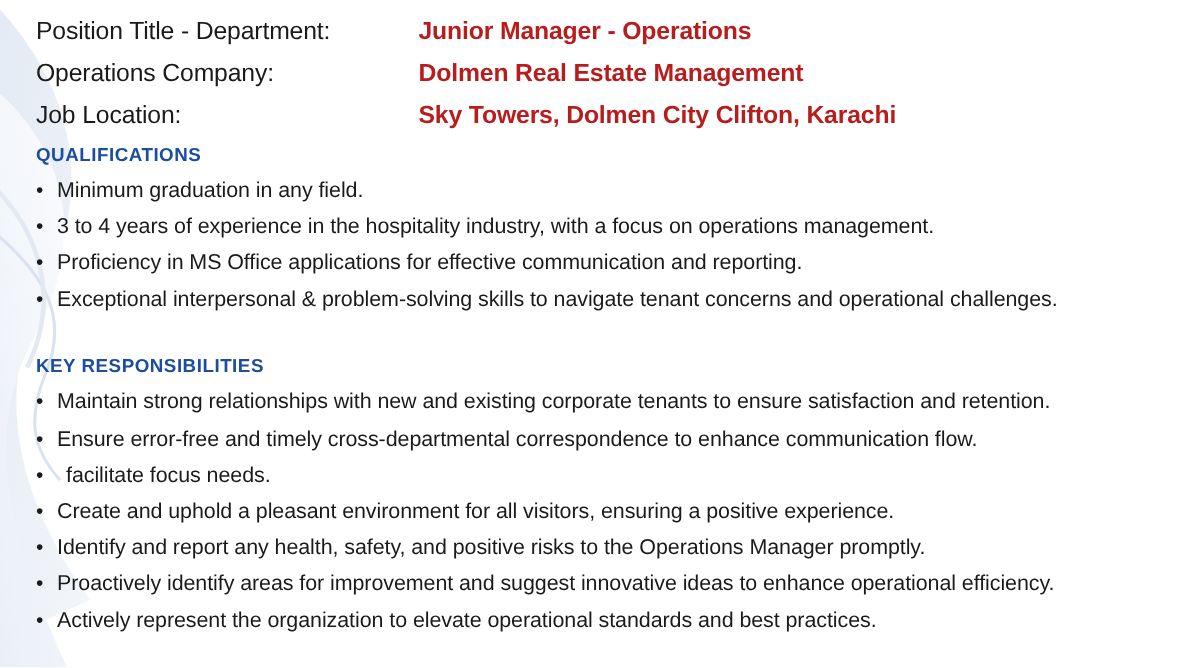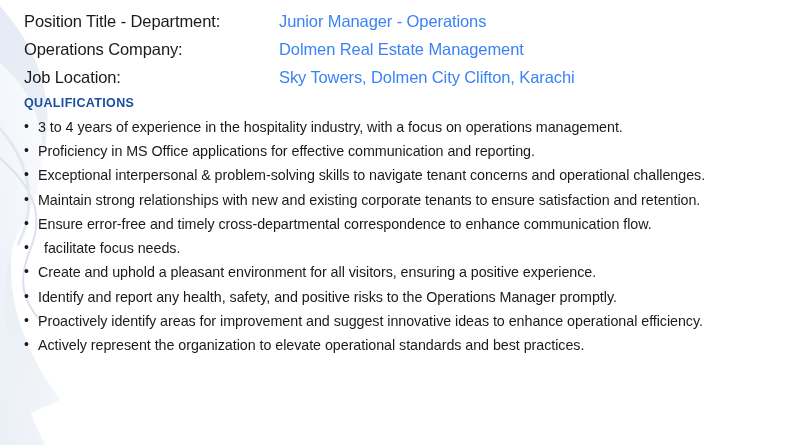--- a/index.html
+++ b/index.html
@@ -47,22 +47,22 @@
   }
   .info-label {
     font-size: 16.5px;
     color: #1a1a1a;
     white-space: nowrap;
     width: 255px;
     letter-spacing: -0.1px;
   }
   .info-value {
     font-size: 16.5px;
-    color: #3b82f6;
-    font-weight: 400;
+    color: #b91c1c;
+    font-weight: 700;
     letter-spacing: -0.1px;
   }
 
   
   .section-title {
     font-size: 12.5px;
     font-weight: 700;
     color: #1b4da0;
     letter-spacing: 0.35px;
     margin: 0 0 7px 0;
@@ -135,25 +135,27 @@
       </tr>
       <tr>
         <td class="info-label">Job Location:</td>
         <td class="info-value">Sky Towers, Dolmen City Clifton, Karachi</td>
       </tr>
     </tbody>
   </table>
 
   <div class="section-title">QUALIFICATIONS</div>
   <ul class="bullets">
+    <li><span>Minimum graduation in any field.</span></li>
     <li><span>3 to 4 years of experience in the hospitality industry, with a focus on operations management.</span></li>
     <li><span>Proficiency in MS Office applications for effective communication and reporting.</span></li>
     <li><span>Exceptional interpersonal &amp; problem-solving skills to navigate tenant concerns and operational challenges.</span></li>
   </ul>
 
+  <div class="section-title second">KEY RESPONSIBILITIES</div>
   <ul class="bullets">
     <li><span>Maintain strong relationships with new and existing corporate tenants to ensure satisfaction and retention.</span></li>
     <li><span>Ensure error-free and timely cross-departmental correspondence to enhance communication flow.</span></li>
     <li>
       <span class="cont">facilitate focus needs.</span>
     </li>
     <li><span>Create and uphold a pleasant environment for all visitors, ensuring a positive experience.</span></li>
     <li><span>Identify and report any health, safety, and positive risks to the Operations Manager promptly.</span></li>
     <li><span>Proactively identify areas for improvement and suggest innovative ideas to enhance operational efficiency.</span></li>
     <li><span>Actively represent the organization to elevate operational standards and best practices.</span></li>

